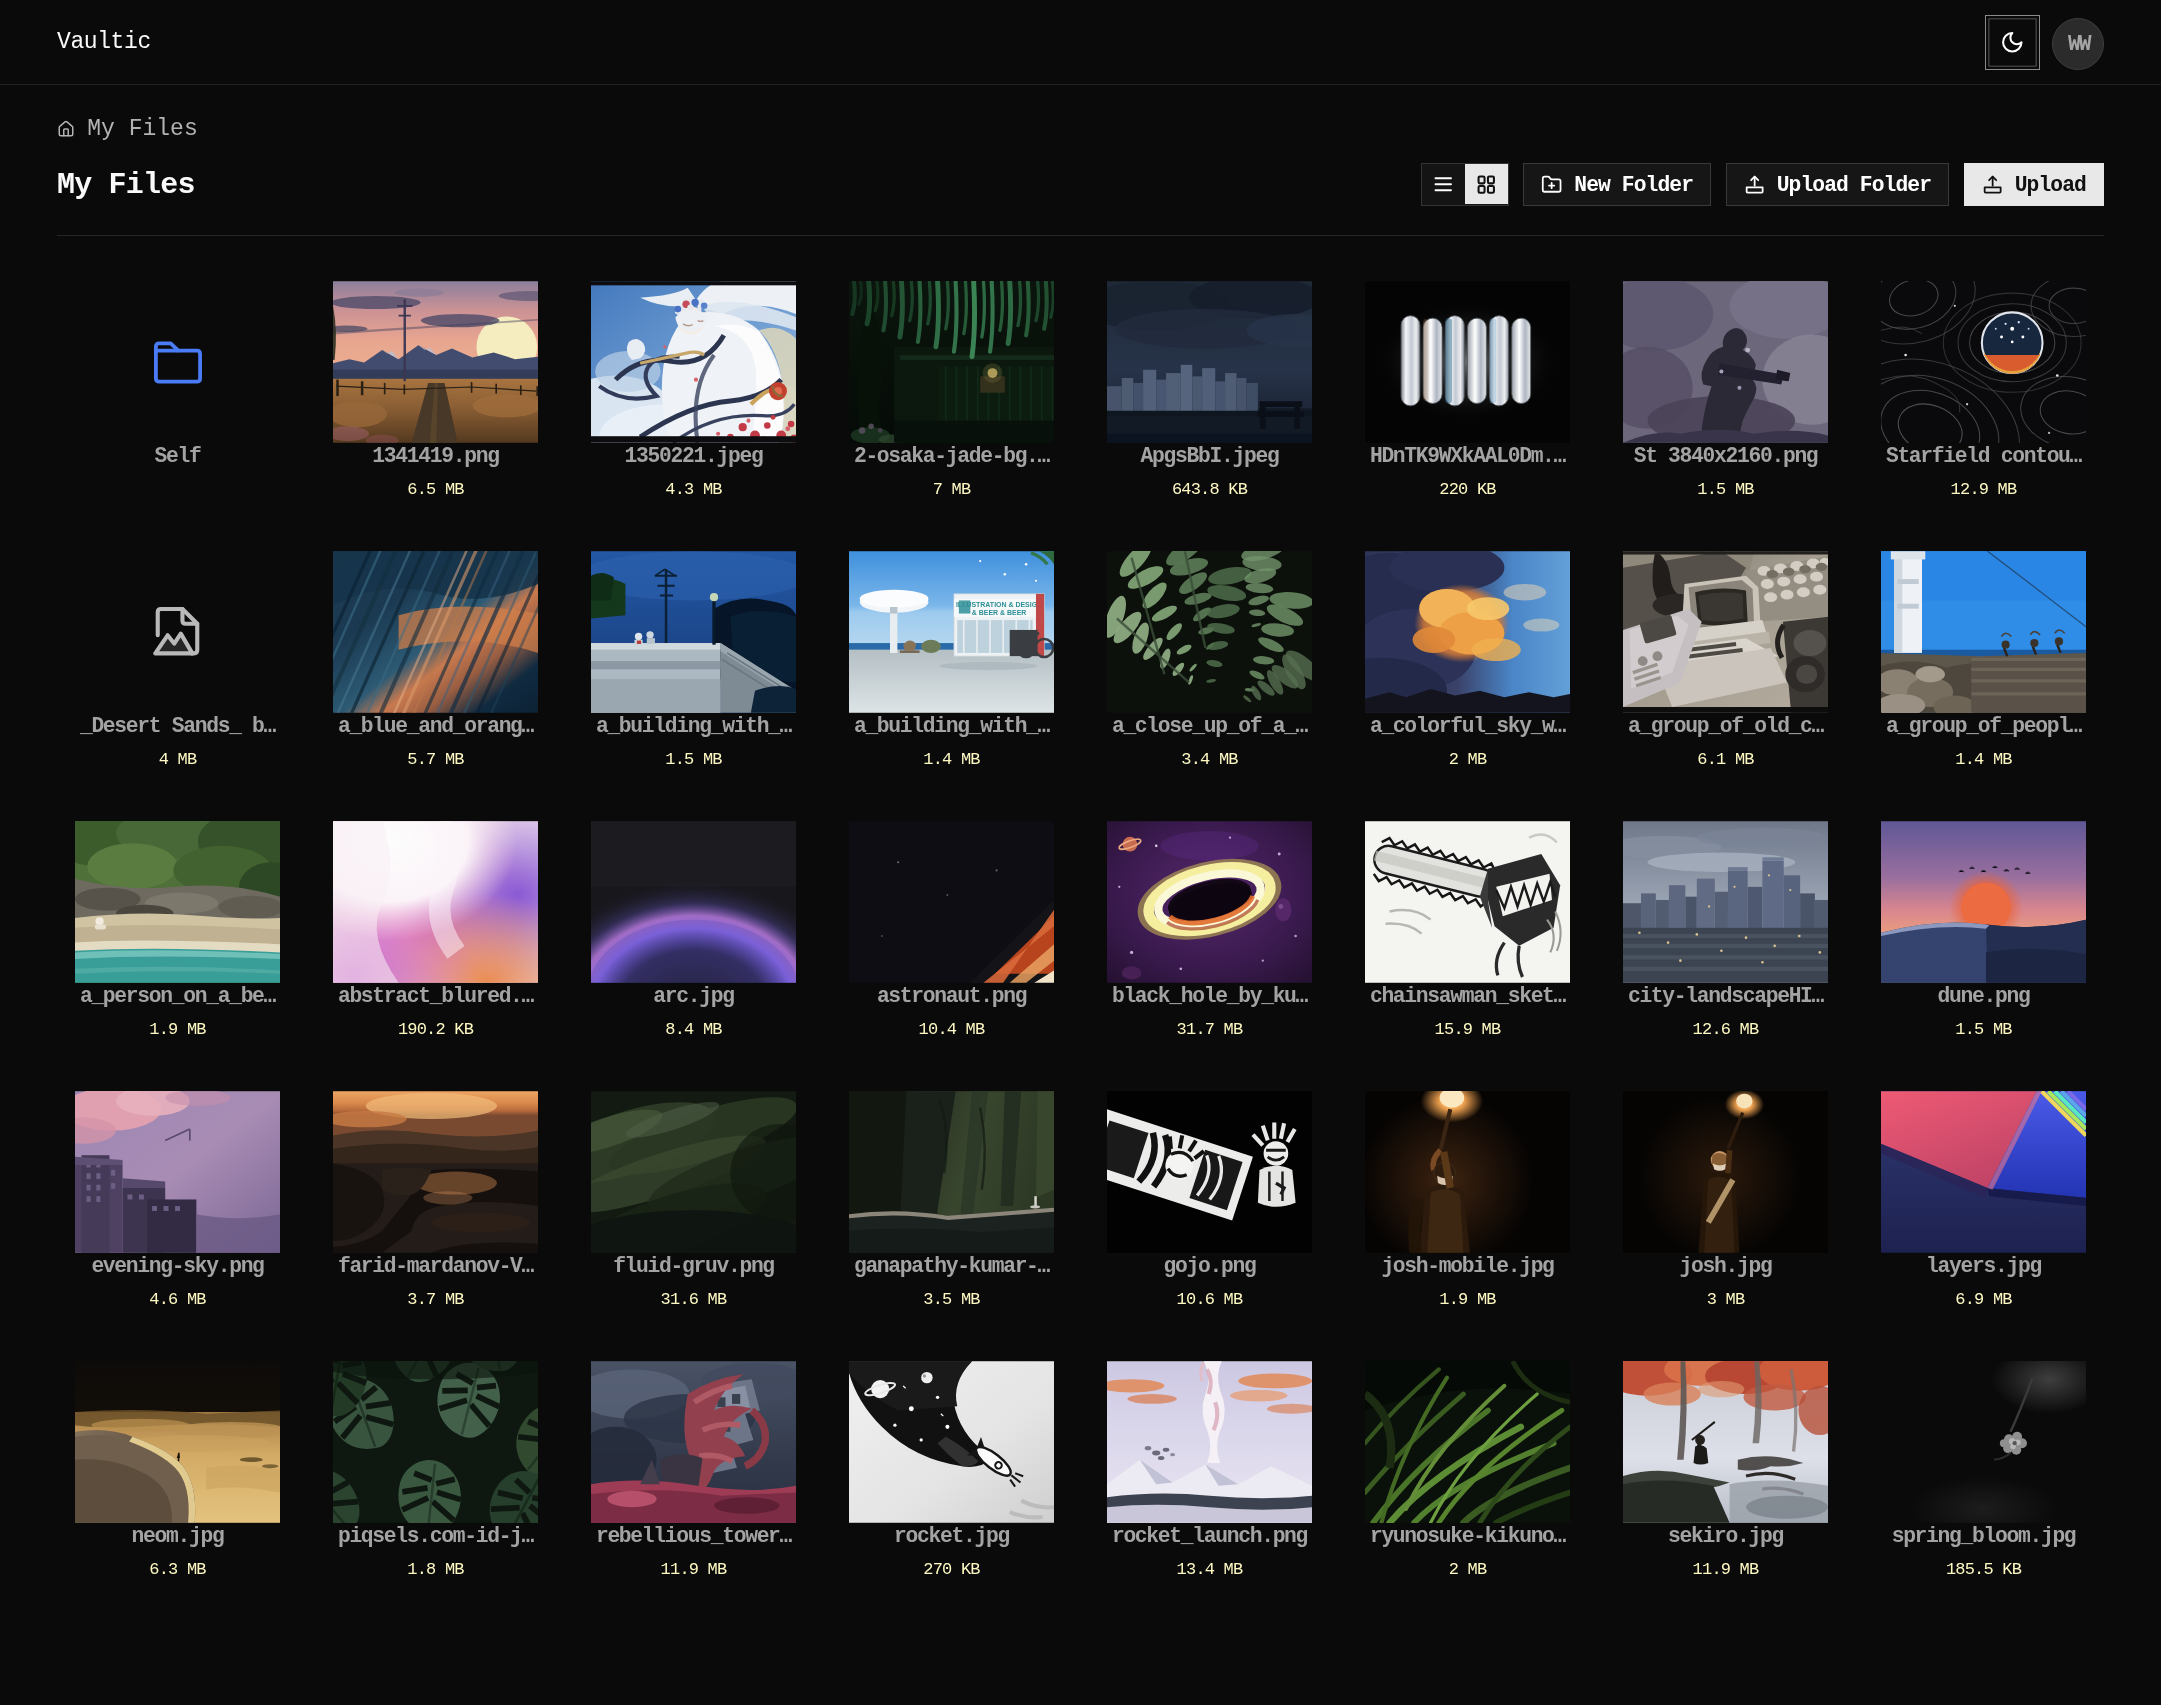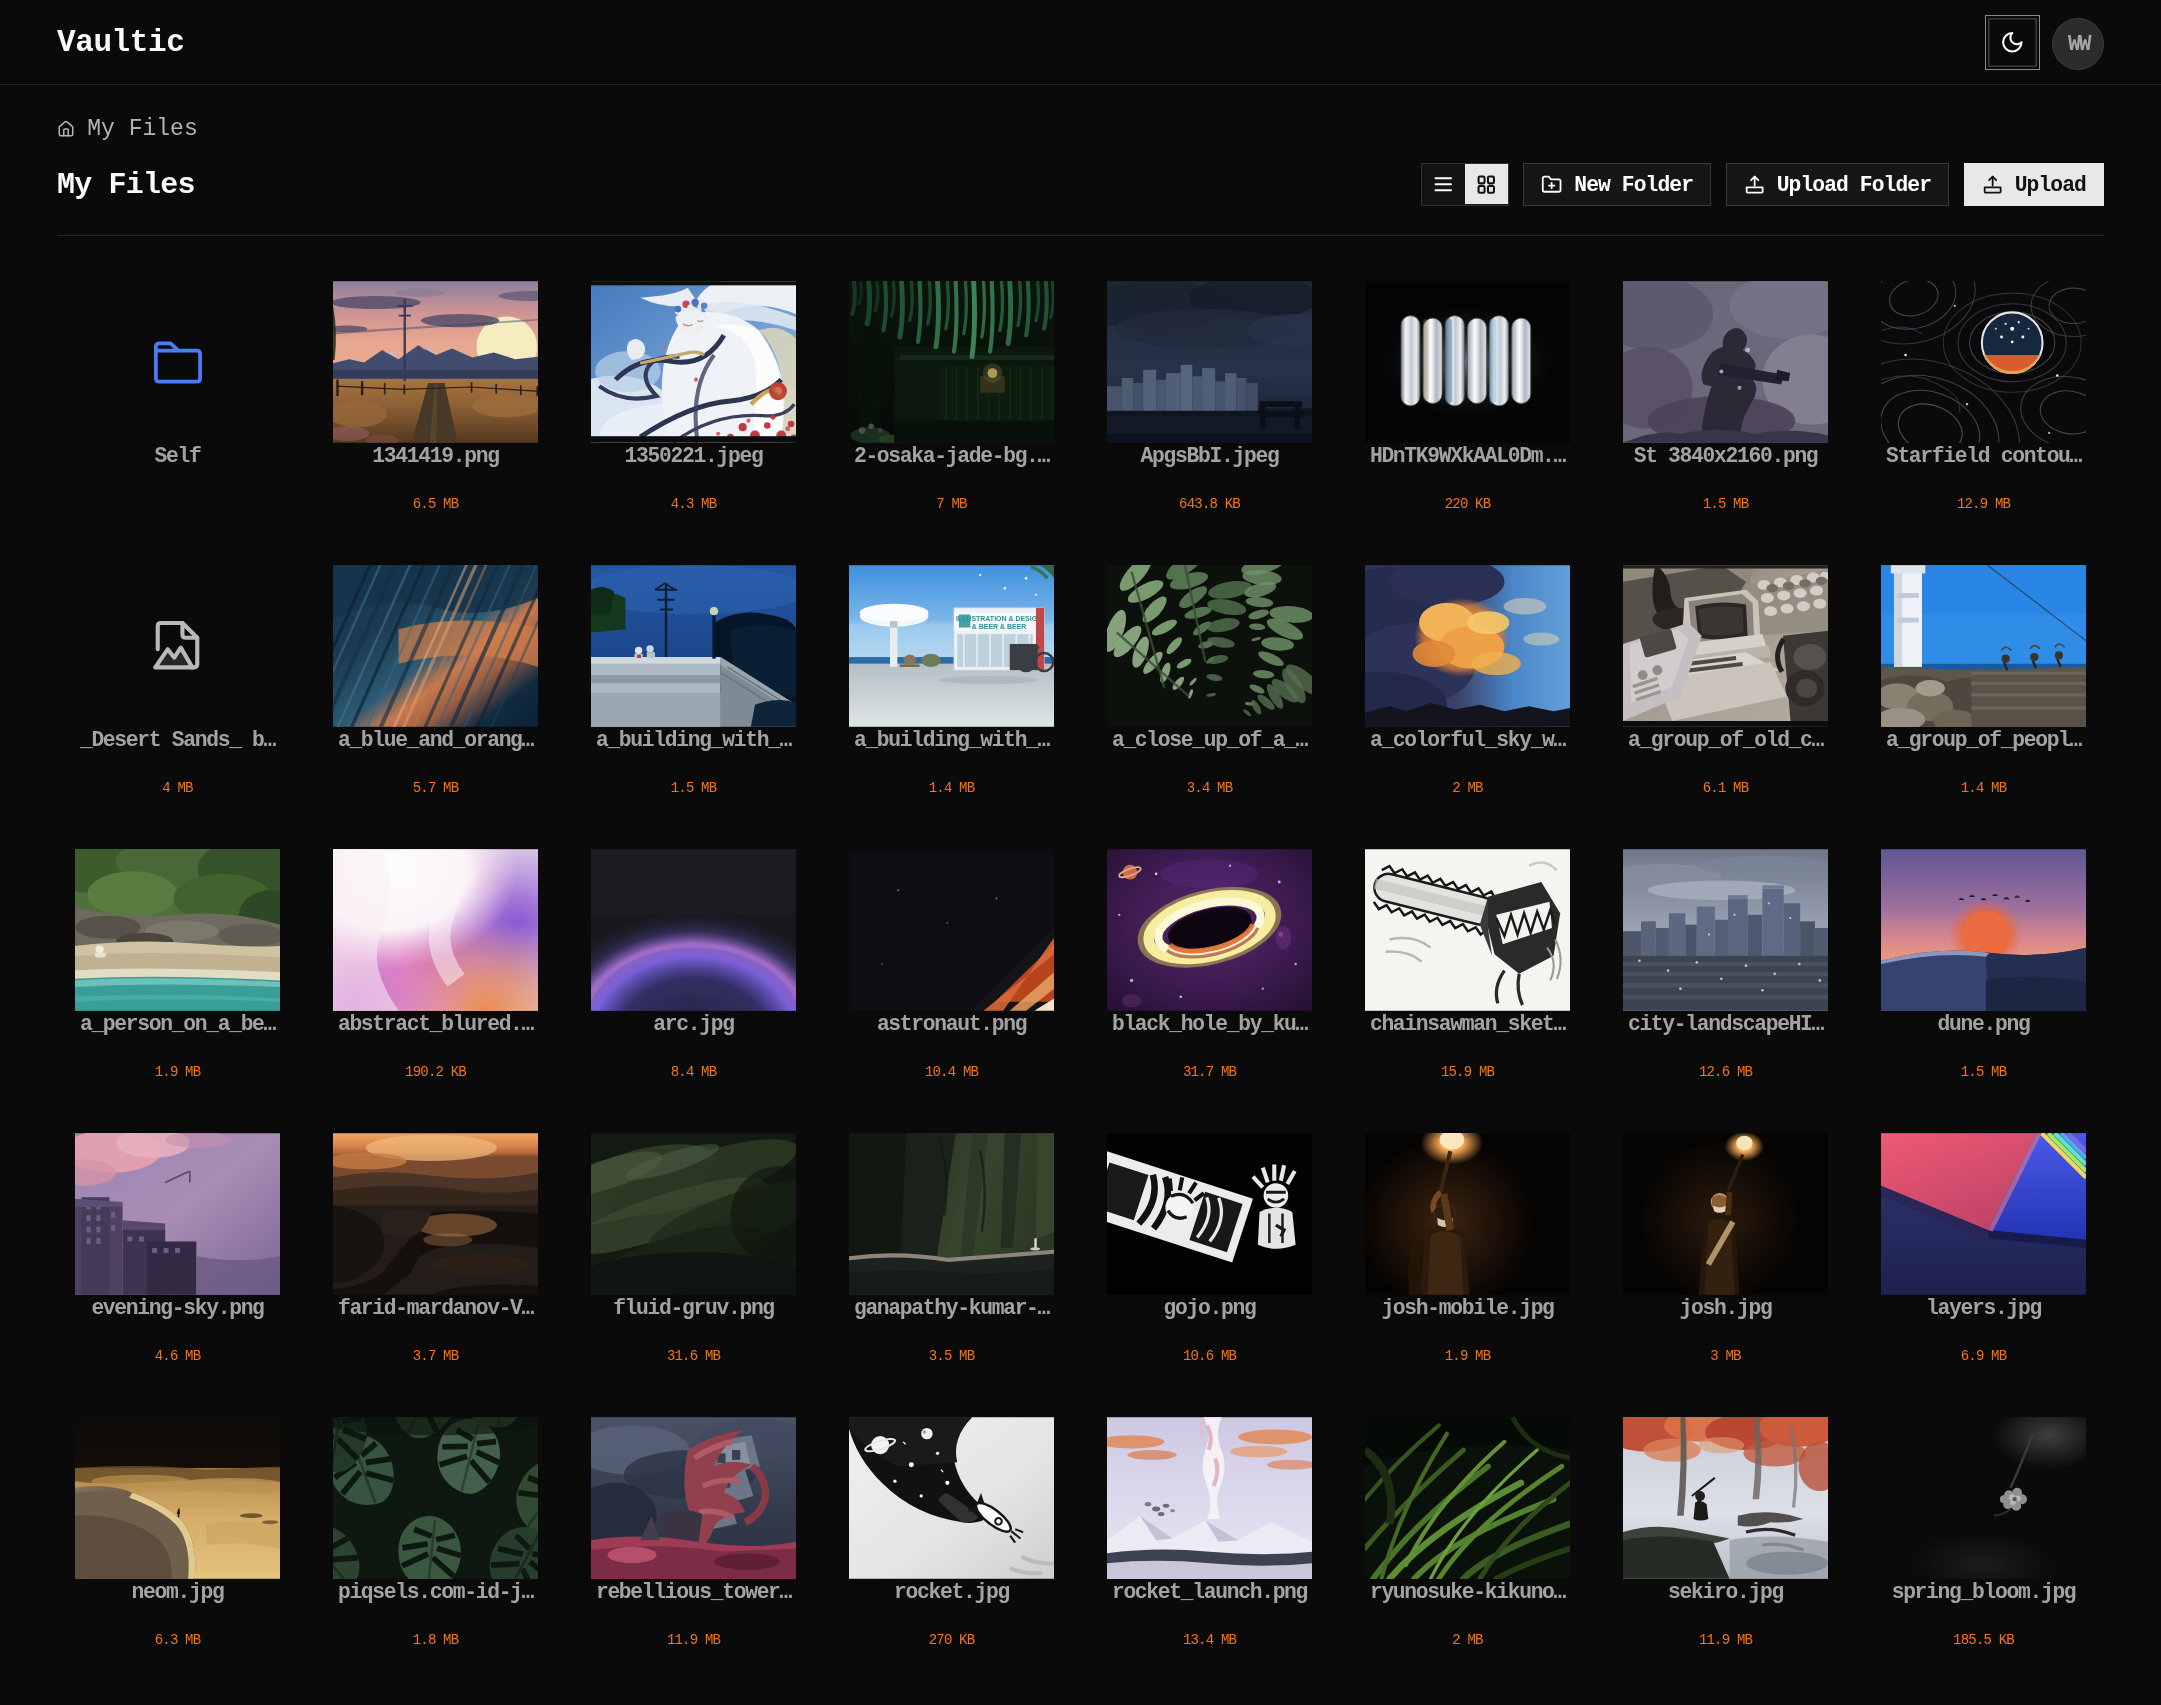--- a/index.html
+++ b/index.html
@@ -1,17 +1,17 @@
 <!DOCTYPE html>
 <html style="font-size:13px"><head><meta charset="utf-8"><style>
 *{box-sizing:border-box}
 html,body{margin:0;padding:0}
 body{width:2161px;height:1705px;background:#0a0a0a;font-family:"Liberation Mono",monospace;overflow:hidden}
 header{height:85px;border-bottom:0.8px solid #232323;display:flex;align-items:center;justify-content:space-between;padding:0 57px}
-.logo{font-size:31px;font-weight:700;color:#fafafa;letter-spacing:-0.4px}
+.logo{font-size:23px;font-weight:400;color:#fafafa;letter-spacing:-0.4px}
 .hright{display:flex;align-items:flex-end;gap:12.3px}
 .moonbtn{width:55px;height:55px;border:1.6px solid #8a8a8a;box-shadow:inset 0 0 0 2.5px #0a0a0a,inset 0 0 0 3.3px #6a6a6a;display:flex;align-items:center;justify-content:center}
 .avatar{width:52px;height:52px;border-radius:50%;background:#2b2b2b;border:1.6px solid #3d3d3d;color:#a6a6a6;font-weight:700;font-size:21.3px;letter-spacing:-2px;display:flex;align-items:center;justify-content:center;padding-left:1.6px}
 main{padding:0 57px}
 .crumb{display:flex;align-items:center;gap:12.3px;color:#b3b3b3;font-size:23px;height:19.7px;margin-top:34px}
 .search{margin-top:32px;height:55px;background:#161616;border:0.8px solid #313131;display:flex;align-items:center;padding:0 22px;gap:19px;color:#949494;font-size:19.7px;letter-spacing:-0.3px}
 .headrow{display:flex;justify-content:space-between;align-items:center;margin-top:24.6px;height:43px}
 h1{margin:0;font-size:30px;font-weight:700;color:#fafafa;letter-spacing:-0.8px}
 .tools{display:flex;gap:14.8px;align-items:flex-end;height:43px}
 .toggle{display:flex;height:43px;border:1.6px solid #333;background:#141414}
@@ -19,21 +19,21 @@
 .seg.light{background:#e8e8e8}
 .btn{height:43px;display:flex;align-items:center;gap:11.5px;padding:0 17px;background:#161616;border:0.8px solid #3a3a3a;color:#fff;font-size:21.3px;letter-spacing:-0.9px;font-weight:700;white-space:nowrap}
 .btn.light{background:#e8e8e8;color:#111;border-color:#e8e8e8}
 hr{border:0;border-top:0.8px solid #262626;margin:29px 0 0}
 .grid{display:grid;grid-template-columns:repeat(8,205px);justify-content:center;column-gap:53px;row-gap:49px;margin-top:45px}
 .tile{width:205px;text-align:center}
 .th{width:205px;height:162px;position:relative;overflow:hidden}
 .th svg{display:block}
 .ic{display:flex;align-items:center;justify-content:center}
 .nm{margin-top:0;font-size:21.3px;letter-spacing:-1.3px;color:#a3a3a3;font-weight:700;line-height:26px;white-space:nowrap}
-.sz{margin-top:23px;font-size:14px;letter-spacing:-0.8px;color:#f97316;line-height:24px;font-weight:400}
+.sz{margin-top:9px;font-size:17px;letter-spacing:-0.8px;color:#fef9c3;line-height:24px;font-weight:400}
 </style></head>
 <body>
 <header>
   <div class="logo">Vaultic</div>
   <div class="hright">
     <div class="moonbtn">
         <svg width="24.6" height="24.6" viewBox="0 0 24 24" fill="none" stroke="#fff" stroke-width="2" stroke-linecap="round" stroke-linejoin="round">
           <path d="M12 3a6 6 0 0 0 9 9 9 9 0 1 1-9-9Z"></path>
         </svg>
       </div>

